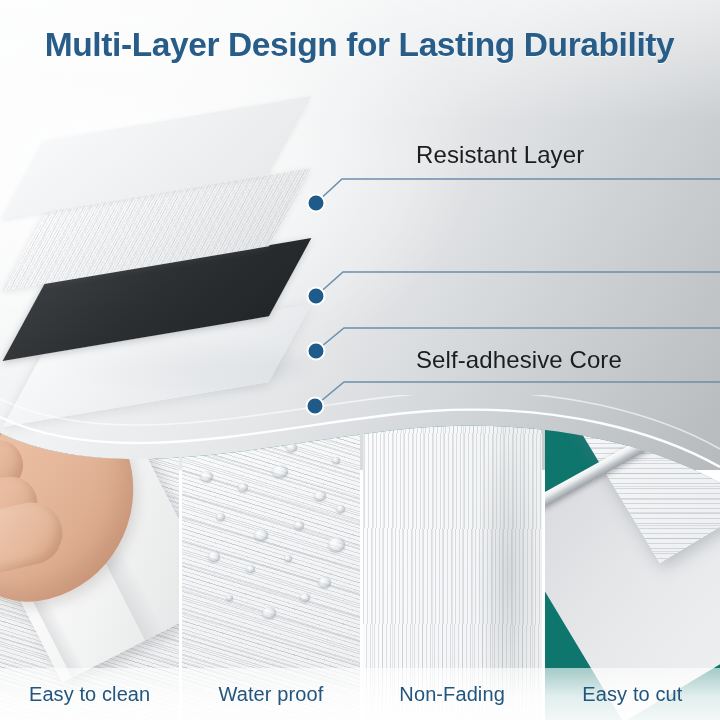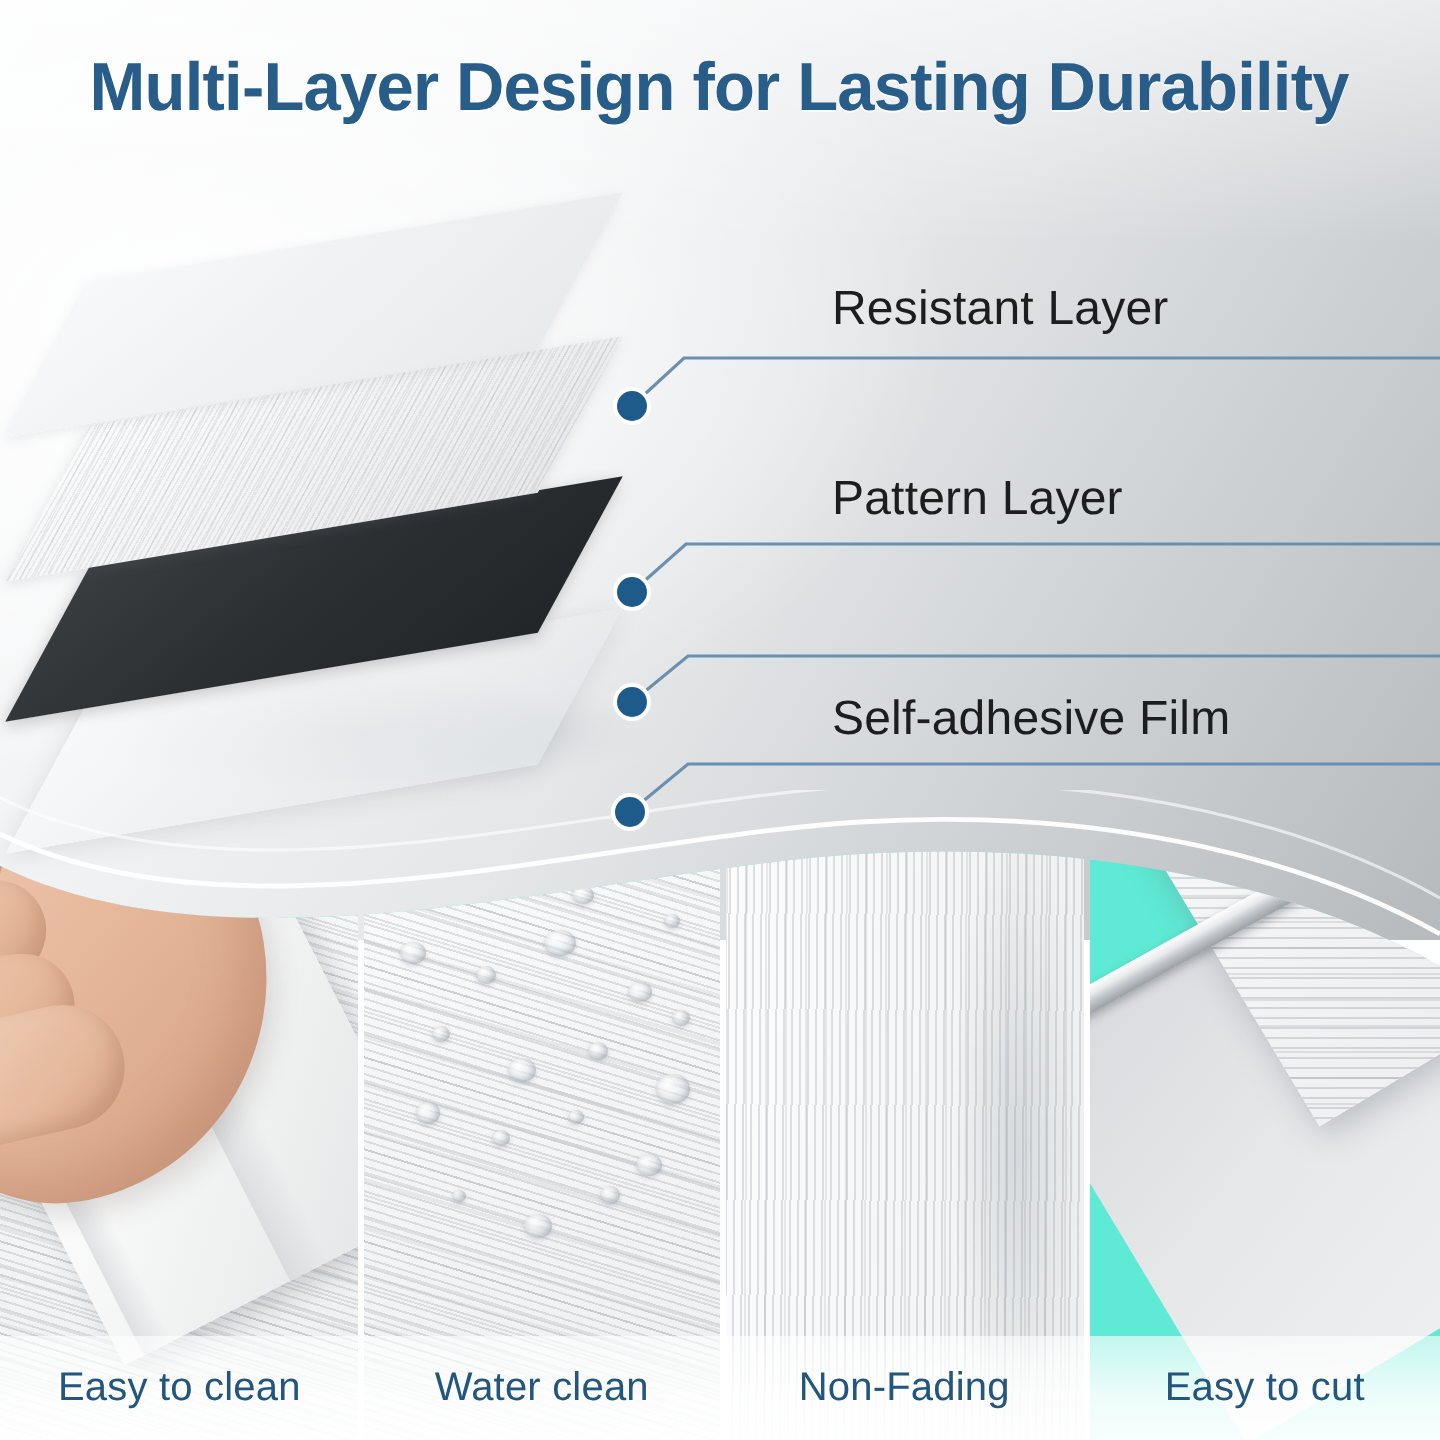--- a/index.html
+++ b/index.html
@@ -100,21 +100,21 @@
     position:absolute; left:0; top:395px; width:720px; height:325px;
     z-index:20;
   }
   .tiles {
     position:absolute; left:0; top:0; width:720px; height:325px;
     display:flex; gap:3px;
     -webkit-clip-path:path("M0,38 C 120,96 300,40 430,32 C 560,24 660,54 720,88 L720,325 L0,325 Z");
     clip-path:path("M0,38 C 120,96 300,40 430,32 C 560,24 660,54 720,88 L720,325 L0,325 Z");
   }
   .tile {
-    position:relative; height:325px; overflow:hidden; background:#5eead4;
+    position:relative; height:325px; overflow:hidden; background:#0f766e;
   }
   .tile.t1 { width:180px; }
   .tile.t2 { width:178px; }
   .tile.t3 { width:176px; }
   .tile.t4 { width:180px; }
 
   .tile-caption {
     position:absolute; left:0; right:0; bottom:0; height:52px;
     display:flex; align-items:center; justify-content:center;
     font-size:20px; color:#23567e;
@@ -285,22 +285,21 @@
       </g>
       <g>
         <circle cx="312" cy="155" r="8.5" fill="#1f5b8a" stroke="#ffffff" stroke-width="2"></circle>
         <circle cx="312" cy="248" r="8.5" fill="#1f5b8a" stroke="#ffffff" stroke-width="2"></circle>
         <circle cx="312" cy="303" r="8.5" fill="#1f5b8a" stroke="#ffffff" stroke-width="2"></circle>
         <circle cx="311" cy="358" r="8.5" fill="#1f5b8a" stroke="#ffffff" stroke-width="2"></circle>
       </g>
     </svg>
 
     <div class="callout-label" style="left:412px;top:93px;">Resistant Layer</div>
-    <div class="callout-label" style="left:412px;top:188px;">Pattern Layer</div>
-    <div class="callout-label" style="left:412px;top:298px;">Self-adhesive Film</div>
+    <div class="callout-label" style="left:412px;top:298px;">Self-adhesive Core</div>
   </div>
 
   <div class="bottom">
     <div class="tiles">
 
       <div class="tile t1">
         <div class="grain-diag"></div>
         <div class="stain"></div>
         <div class="droplet d1"></div>
         <div class="droplet d2"></div>
@@ -336,21 +335,21 @@
         <div class="bead" style="left:112px;top:126px;width:10px;height:9px;"></div>
         <div class="bead" style="left:146px;top:142px;width:17px;height:15px;"></div>
         <div class="bead" style="left:26px;top:156px;width:12px;height:11px;"></div>
         <div class="bead" style="left:64px;top:170px;width:9px;height:8px;"></div>
         <div class="bead" style="left:102px;top:160px;width:8px;height:7px;"></div>
         <div class="bead" style="left:136px;top:182px;width:13px;height:11px;"></div>
         <div class="bead" style="left:118px;top:198px;width:10px;height:9px;"></div>
         <div class="bead" style="left:80px;top:212px;width:14px;height:12px;"></div>
         <div class="bead" style="left:44px;top:200px;width:7px;height:6px;"></div>
         <div class="bead" style="left:154px;top:110px;width:9px;height:8px;"></div>
-        <div class="tile-caption">Water clean</div>
+        <div class="tile-caption">Water proof</div>
       </div>
 
       <div class="tile t4">
         <div class="grain-vert"></div>
         <div class="tile-caption">Non-Fading</div>
       </div>
 
       <div class="tile t3">
         <div class="plank-shadow"></div>
         <div class="plank-top">

